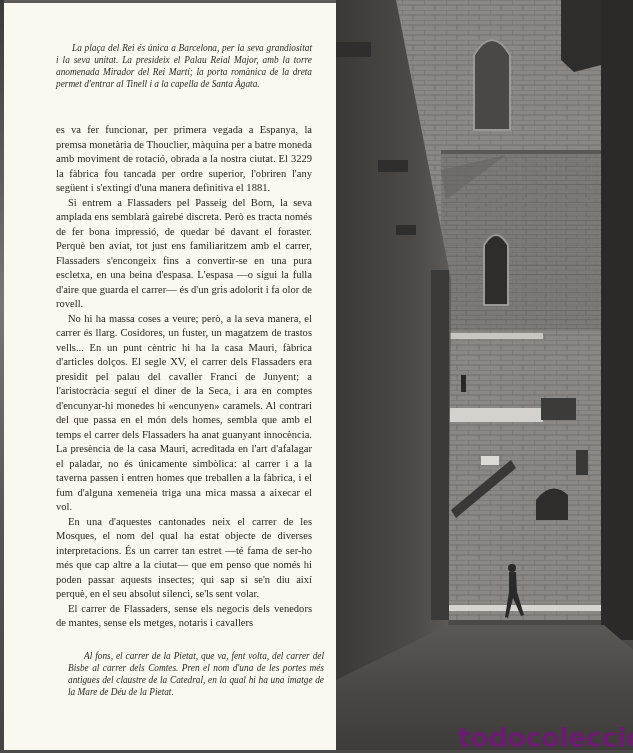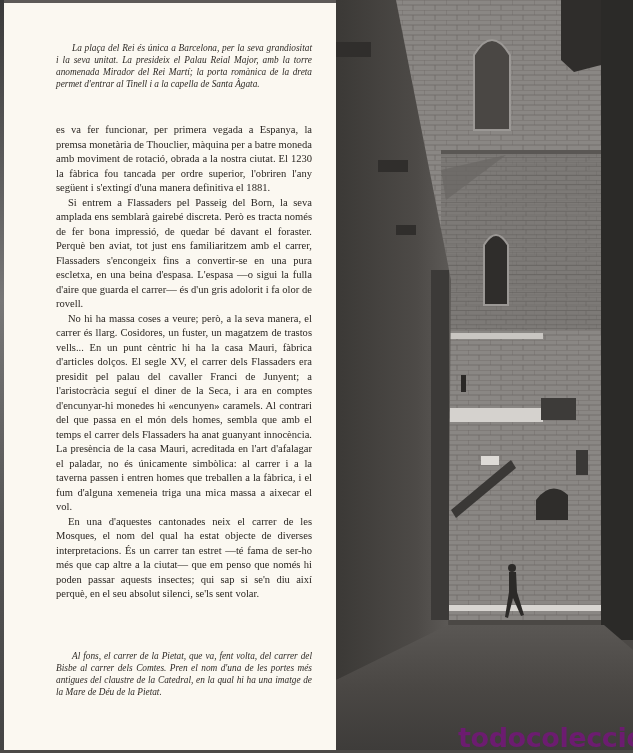--- a/index.html
+++ b/index.html
@@ -14,21 +14,21 @@
 
   .text-column {
     position: absolute; left: 56px; top: 0; width: 256px; color: #2a2622;
   }
   .caption {
     font-family: "Liberation Serif", "DejaVu Serif", serif;
     font-style: italic; font-size: 9.3px; line-height: 12px;
     text-align: justify; text-align-last: left; color: #2e2a26;
   }
   .caption-top { position: absolute; left: 0; top: 42px; width: 256px; text-indent: 16px; }
-  .caption-bottom { position: absolute; left: 0; top: 650px; width: 256px; text-indent: 16px; }
+  .caption-bottom { position: absolute; left: 12px; top: 650px; width: 256px; text-indent: 16px; }
 
   .body-text {
     position: absolute; left: 0; top: 123px; width: 256px;
     font-family: "Liberation Serif", "DejaVu Serif", serif;
     font-size: 10.55px; line-height: 14.5px; text-align: justify; color: #2a2622;
   }
   .body-text p { margin: 0; text-indent: 12px; }
   .body-text p.cont { text-indent: 0; }
 
   .photo {
@@ -46,24 +46,25 @@
 </head>
 <body>
 
 <div class="page-edge-top"></div>
 <div class="page-edge-left"></div>
 
 <div class="text-column">
   <div class="caption caption-top">La plaça del Rei és única a Barcelona, per la seva grandiositat i la seva unitat. La presideix el Palau Reial Major, amb la torre anomenada Mirador del Rei Martí; la porta romànica de la dreta permet d'entrar al Tinell i a la capella de Santa Àgata.</div>
 
   <div class="body-text">
-    <p class="cont">es va fer funcionar, per primera vegada a Espanya, la premsa monetària de Thouclier, màquina per a batre moneda amb moviment de rotació, obrada a la nostra ciutat. El 1230 la fàbrica fou tancada per ordre superior, l'obriren l'any següent i s'extingí d'una manera definitiva el 1881.</p>
+    <p class="cont">es va fer funcionar, per primera vegada a Espanya, la premsa monetària de Thouclier, màquina per a batre moneda amb moviment de rotació, obrada a la nostra ciutat. El 3229 la fàbrica fou tancada per ordre superior, l'obriren l'any següent i s'extingí d'una manera definitiva el 1881.</p>
     <p>Si entrem a Flassaders pel Passeig del Born, la seva amplada ens semblarà gairebé discreta. Però es tracta només de fer bona impressió, de quedar bé davant el foraster. Perquè ben aviat, tot just ens familiaritzem amb el carrer, Flassaders s'encongeix fins a convertir-se en una pura escletxa, en una beina d'espasa. L'espasa —o sigui la fulla d'aire que guarda el carrer— és d'un gris adolorit i fa olor de rovell.</p>
     <p>No hi ha massa coses a veure; però, a la seva manera, el carrer és llarg. Cosidores, un fuster, un magatzem de trastos vells... En un punt cèntric hi ha la casa Mauri, fàbrica d'articles dolços. El segle XV, el carrer dels Flassaders era presidit pel palau del cavaller Franci de Junyent; a l'aristocràcia seguí el diner de la Seca, i ara en comptes d'encunyar-hi monedes hi «encunyen» caramels. Al contrari del que passa en el món dels homes, sembla que amb el temps el carrer dels Flassaders ha anat guanyant innocència. La presència de la casa Mauri, acreditada en l'art d'afalagar el paladar, no és únicamente simbòlica: al carrer i a la taverna passen i entren homes que treballen a la fàbrica, i el fum d'alguna xemeneia triga una mica massa a aixecar el vol.</p>
     <p>En una d'aquestes cantonades neix el carrer de les Mosques, el nom del qual ha estat objecte de diverses interpretacions. És un carrer tan estret —té fama de ser-ho més que cap altre a la ciutat— que em penso que només hi poden passar aquests insectes; qui sap si se'n diu així perquè, en el seu absolut silenci, se'ls sent volar.</p>
+    <p>El carrer de Flassaders, sense els negocis dels venedors de mantes, sense els metges, notaris i cavallers</p>
   </div>
 
   <div class="caption caption-bottom">Al fons, el carrer de la Pietat, que va, fent volta, del carrer del Bisbe al carrer dels Comtes. Pren el nom d'una de les portes més antigues del claustre de la Catedral, en la qual hi ha una imatge de la Mare de Déu de la Pietat.</div>
 </div>
 
 <div class="photo" title="Black-and-white photograph of a narrow Gothic street with a child walking at the far end">
   <svg width="297" height="750" viewBox="0 0 297 750" xmlns="http://www.w3.org/2000/svg">
     <defs>
       <pattern id="bricks" width="22" height="10" patternUnits="userSpaceOnUse">
         <rect width="22" height="10" fill="#8a8784"></rect>

